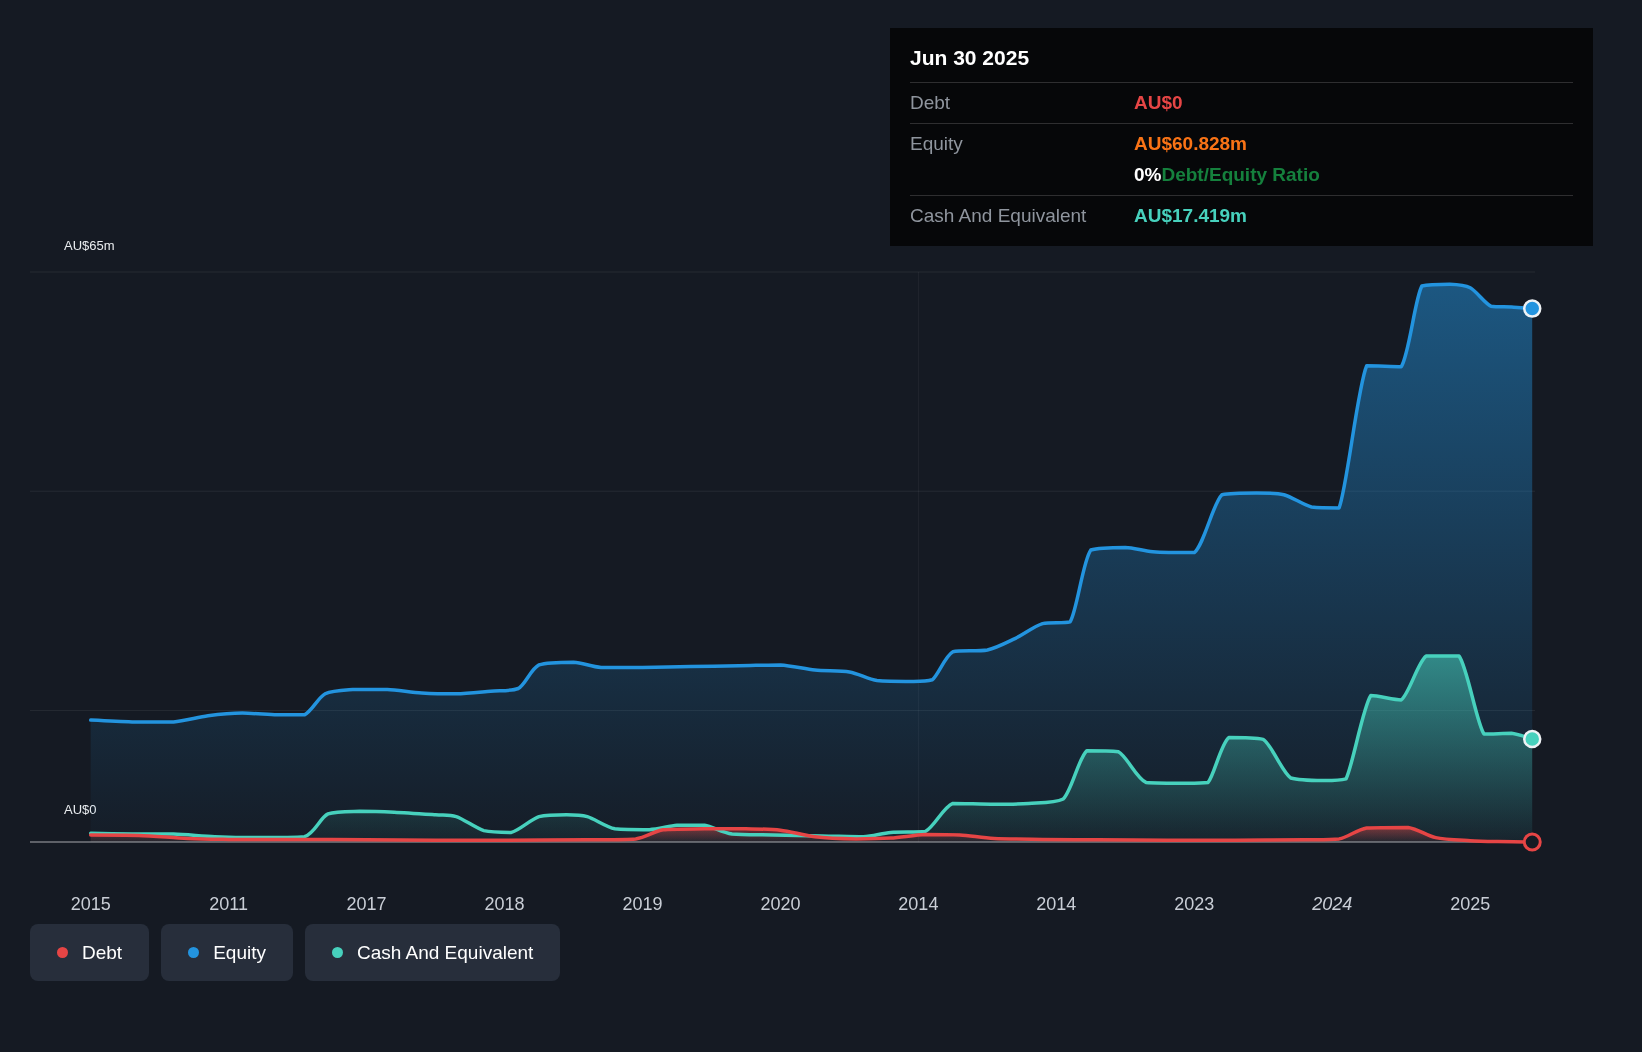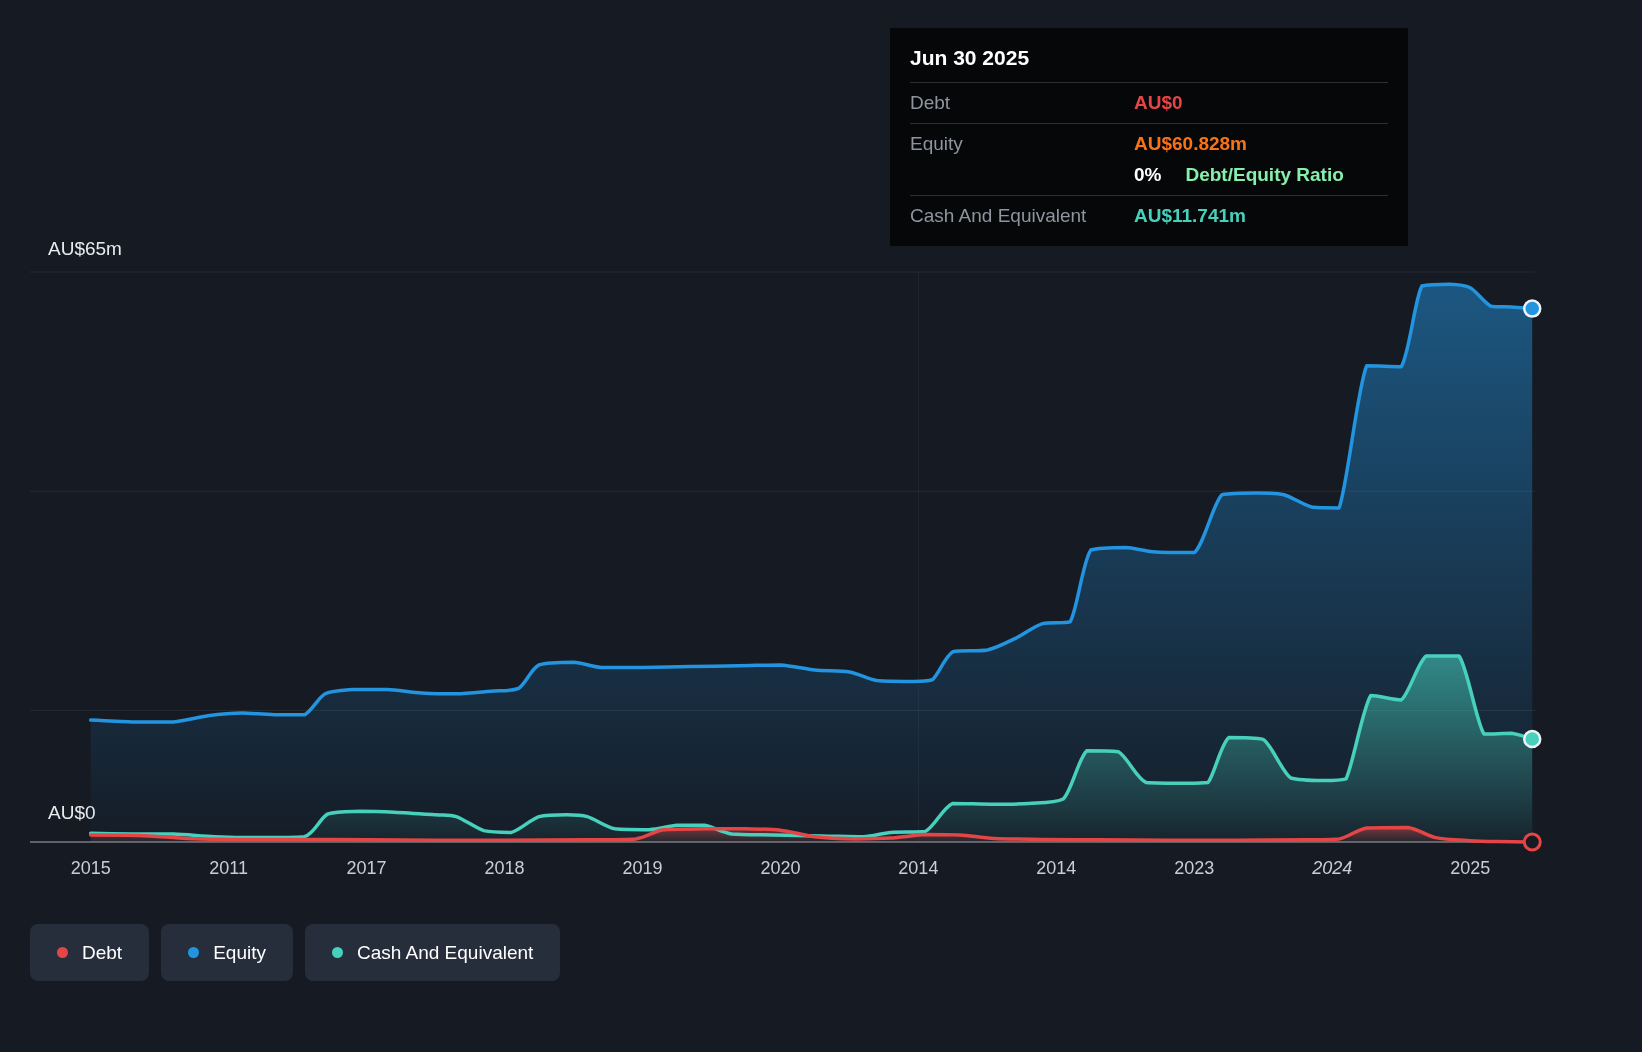--- a/index.html
+++ b/index.html
@@ -6,43 +6,43 @@
   html,body { width:1642px; height:1052px; }
   body {
     background:#151a23;
     font-family:"Liberation Sans", sans-serif;
     color:#fff;
     position:relative;
     overflow:hidden;
   }
   
   .tooltip {
-    position:absolute; left:890px; top:28px; width:518px;
+    position:absolute; left:890px; top:28px; width:703px;
     background:#060709; padding:14px 20px 10px 20px; z-index:10;
   }
   .tt-title { font-size:21px; font-weight:bold; color:#fff; padding:4px 0 12px 0; }
   .tt-row { display:flex; align-items:baseline; padding:9px 0; border-top:1px solid rgba(255,255,255,0.16); font-size:19px; }
   .tt-row.no-border { border-top:none; padding-top:0; }
   .tt-label { width:224px; color:#8f959e; flex:none; }
   .tt-value { font-weight:bold; }
   .tt-ratio-bold { font-weight:bold; color:#fff; }
-  .tt-ratio-rest { font-weight:bold; color:#86efac; margin-left:24px; }
+  .tt-ratio-rest { font-weight:bold; color:#15803d; margin-left:0; }
   
-  .y-label { position:absolute; left:48px; font-size:19px; color:#e9ecef; }
+  .y-label { position:absolute; left:64px; font-size:13px; color:#e9ecef; }
   .y-label.max { top:238px; }
   .y-label.zero { top:802px; }
   
   .chart-area { position:absolute; left:30px; top:265px; width:1505px; height:583px; }
   .chart-area svg { width:100%; height:100%; overflow:visible; display:block; }
   .grid  { stroke:rgba(255,255,255,0.07); stroke-width:1; }
   .vgrid { stroke:rgba(255,255,255,0.05); stroke-width:1; }
   .axis  { stroke:rgba(255,255,255,0.42); stroke-width:1.5; }
   .series-line { fill:none; stroke-width:3.5; stroke-linejoin:round; stroke-linecap:round; }
   
-  .x-labels { position:absolute; left:0; top:858px; width:1308px; height:26px; }
+  .x-labels { position:absolute; left:0; top:894px; width:1308px; height:26px; }
   .x-tick { position:absolute; transform:translateX(-50%); font-size:18px; color:#c9ced6; }
   
   .legend { position:absolute; left:30px; top:924px; display:flex; gap:12px; }
   .pill {
     background:#272e3b; border-radius:8px; height:57px; padding:0 27px;
     display:flex; align-items:center; font-size:19px; color:#fff; cursor:pointer;
   }
   .dot { width:11px; height:11px; border-radius:50%; margin-right:14px; flex:none; }
 </style>
 </head>
@@ -58,21 +58,21 @@
     <span class="tt-label">Equity</span>
     <span class="tt-value" style="color: #f97316;">AU$60.828m</span>
   </div>
   <div class="tt-row no-border">
     <span class="tt-label"></span>
     <span class="tt-ratio-bold">0%</span>
     <span class="tt-ratio-rest">Debt/Equity Ratio</span>
   </div>
   <div class="tt-row">
     <span class="tt-label">Cash And Equivalent</span>
-    <span class="tt-value" style="color: rgb(71, 209, 189);">AU$11.741m</span>
+    <span class="tt-value" style="color: rgb(71, 209, 189);">AU$17.419m</span>
   </div>
 </div>
 
 <div class="y-label max">AU$65m</div>
 <div class="y-label zero">AU$0</div>
 
 <div class="chart-area">
   <svg id="chart-svg" viewBox="0 0 1505 583" preserveAspectRatio="none">
     <defs>
       <linearGradient id="gradEquity" x1="0" y1="0" x2="0" y2="1">

